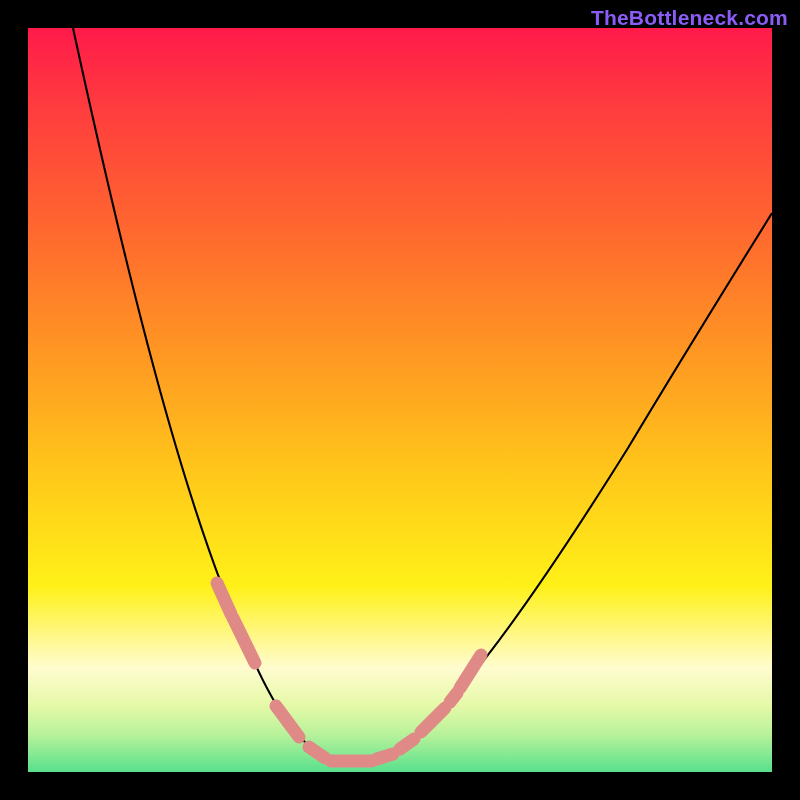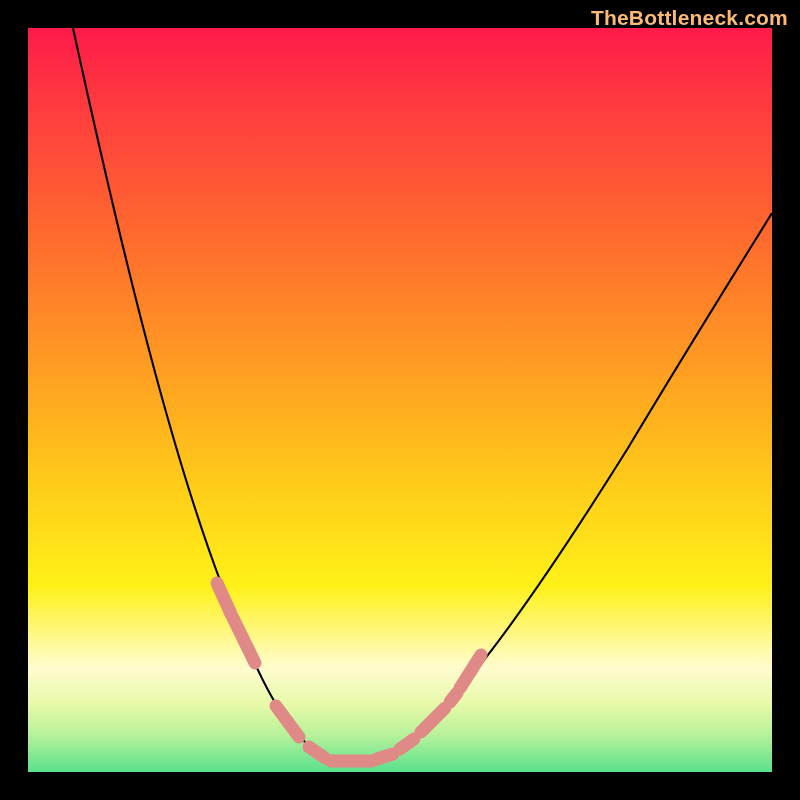--- a/index.html
+++ b/index.html
@@ -14,21 +14,21 @@
   .frame {
     position: relative;
     width: 800px;
     height: 800px;
     background: #000;
   }
   .watermark {
     position: absolute;
     top: 6px;
     right: 12px;
-    color: #fdba74;
+    color: #8b5cf6;
     font-size: 21px;
     font-weight: 600;
     letter-spacing: 0.2px;
     z-index: 5;
   }
   .plot {
     position: absolute;
     left: 28px;
     top: 28px;
     width: 744px;

